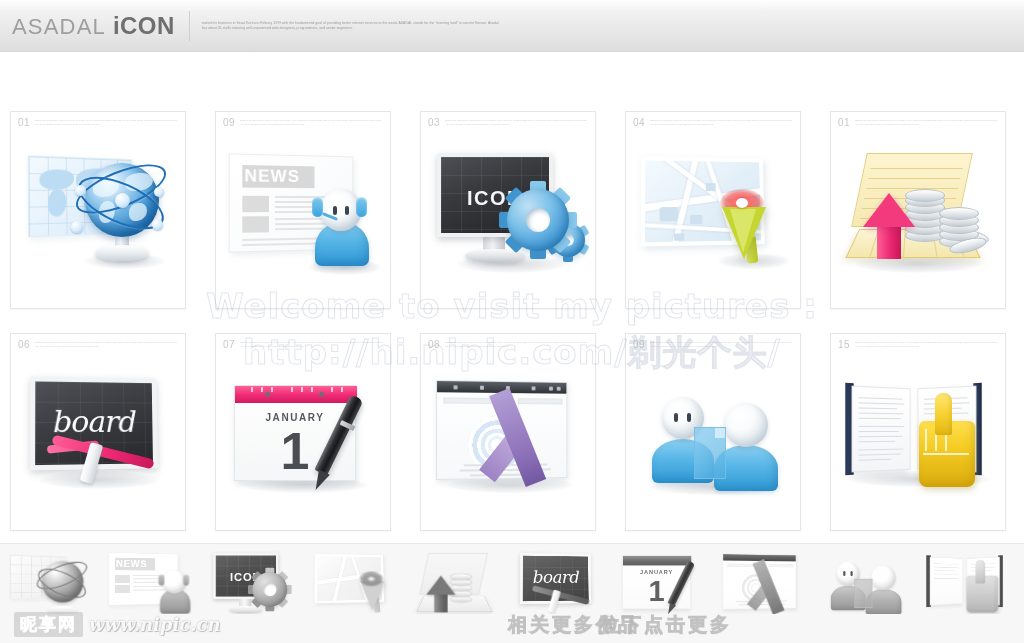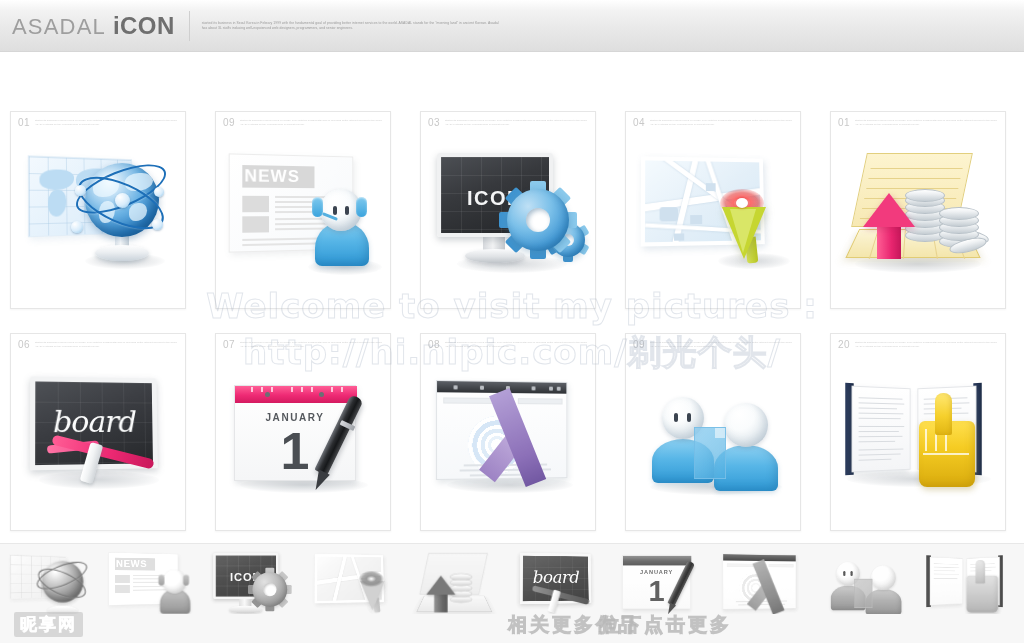--- a/index.html
+++ b/index.html
@@ -809,21 +809,21 @@
         <div class="u-eye" style="left:25px;top:16px;"></div>
       </div>
       <div class="c9-doc">
         <div class="c9-doc-fold"></div>
       </div>
     </div>
   </div>
 
   <div class="card" style="left:830px; top:275px;">
     <div class="card-head">
-      <span class="card-num">20</span>
+      <span class="card-num">15</span>
       <span class="card-desc">started its business in Seoul Korea in Febrary 1999 with the fundamental goal of providing better internet services to the world. ASADAL stands for the "morning land" in ancient Korean.</span>
     </div>
     <div class="card-art">
       <div class="shadow-ellipse" style="left:16px;top:122px;width:144px;height:16px;"></div>
       <div class="c10-spine-l"></div>
       <div class="c10-spine-r"></div>
       <div class="c10-book-l">
         <div class="c10-tl" style="left:6px;top:10px;right:8px;"></div>
         <div class="c10-tl" style="left:6px;top:15px;right:6px;"></div>
         <div class="c10-tl" style="left:6px;top:20px;right:14px;"></div>
@@ -1012,17 +1012,18 @@
         <div class="c10-finger" style="left:90px;top:18px;"></div>
         <div class="c10-hand" style="left:74px;top:46px;"></div>
       </div>
     </div>
 
   </div>
 
   <div class="footer-bottom">
     <div class="np-logo">
       <span class="np-badge">昵享网</span>
+      <span class="np-url">www.nipic.cn</span>
     </div>
     <div class="cn-more2">相关更多作品</div>
     <div class="cn-more">拉下点击更多</div>
   </div>
 </div>
 
 </body></html>

